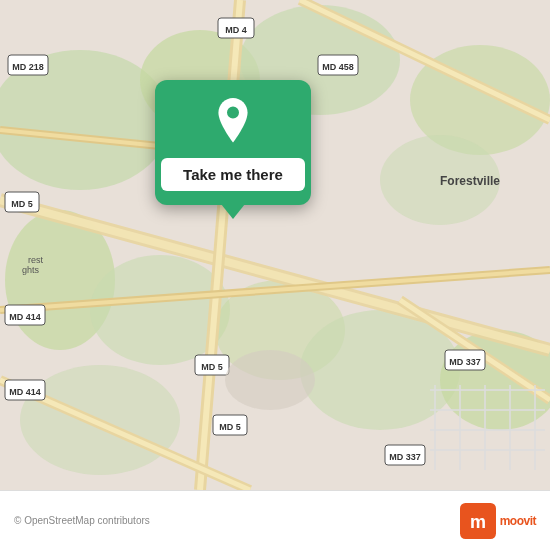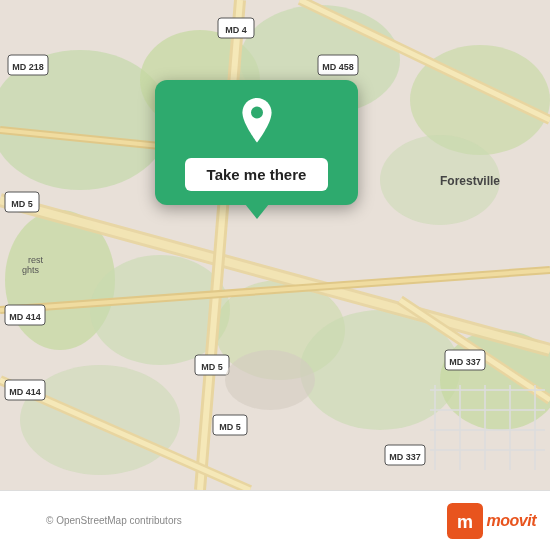--- a/index.html
+++ b/index.html
@@ -23,21 +23,21 @@
       width: 100%;
       height: 100%;
       position: absolute;
       top: 0; left: 0;
     }
     
     #popup-card {
       position: absolute;
       top: 80px;
       left: 155px;
-      width: 203px;
+      width: 156px;
       background: #2eaa6e;
       border-radius: 12px;
       display: flex;
       flex-direction: column;
       align-items: center;
       padding: 18px 16px 14px;
       box-shadow: 0 4px 16px rgba(0,0,0,0.35);
       z-index: 10;
     }
     #popup-card::after {
@@ -81,42 +81,40 @@
       position: relative;
       z-index: 20;
     }
     #bottom-left {
       display: flex;
       flex-direction: column;
     }
     #copyright-text {
       font-size: 10px;
       color: #888;
-      margin-left: 32px;
     }
     #address-text {
       font-size: 14px;
       color: #222;
       font-weight: 400;
     }
     #moovit-logo {
       display: flex;
       align-items: center;
       gap: 4px;
     }
     #moovit-icon {
       width: 36px;
       height: 36px;
     }
     #moovit-label {
-      font-size: 16px;
+      font-size: 12px;
       font-weight: 700;
       color: #e8541e;
       letter-spacing: -0.5px;
-      font-style: italic;
     }
   </style>
 </head>
 <body>
 
 <div id="map-container">
   <svg id="map-bg" viewBox="0 0 550 490" xmlns="http://www.w3.org/2000/svg">
 
     <rect width="550" height="490" fill="#e8e0d8"></rect>
 

